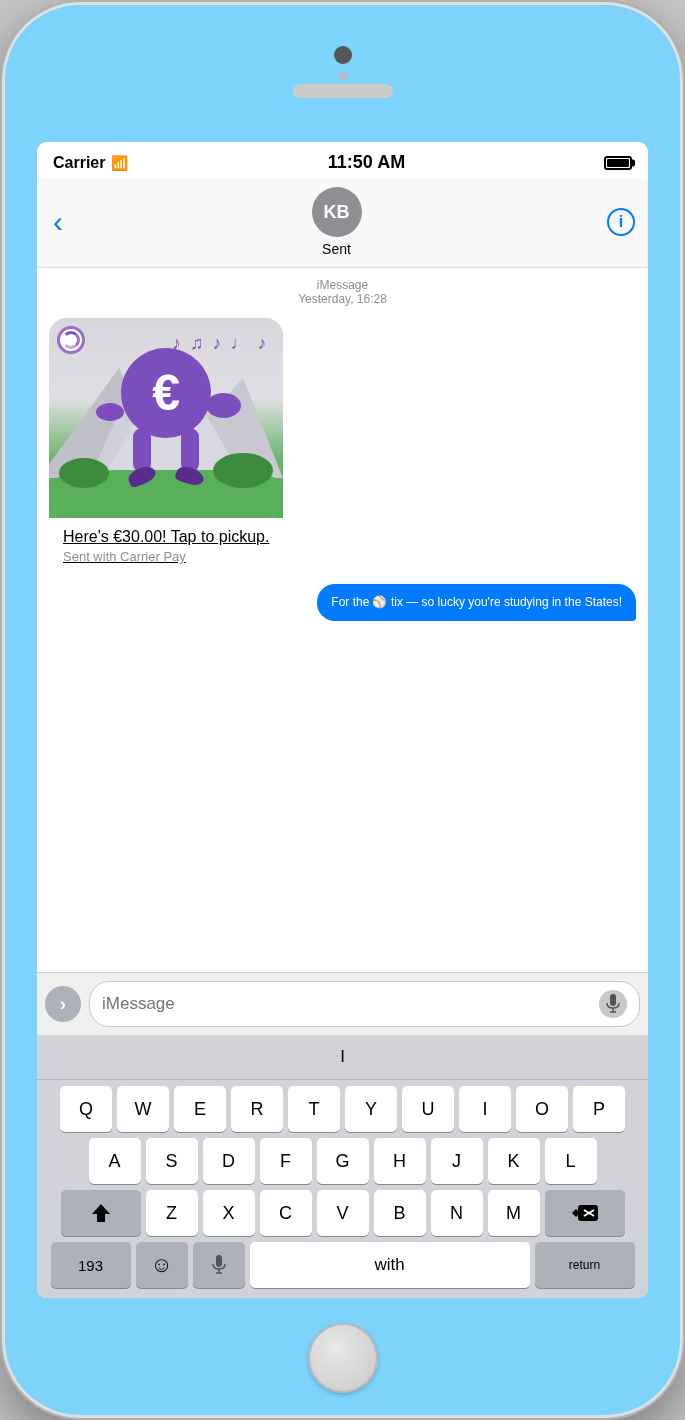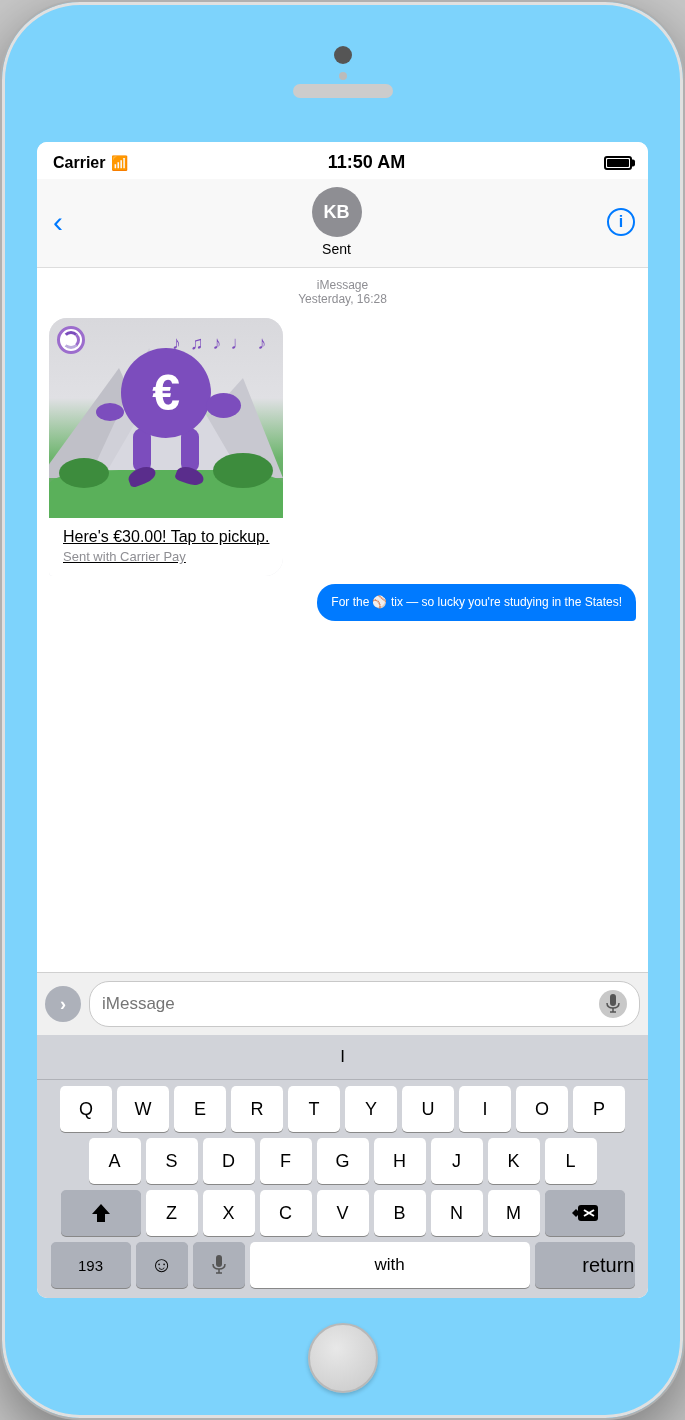--- a/index.html
+++ b/index.html
@@ -598,22 +598,21 @@
     .key-space {
       flex: 4.5;
       min-width: 200px;
       max-width: 280px;
       font-size: 17px;
     }
 
     .key-return {
       min-width: 100px;
       flex: 2.2;
-      font-size: 20px;
-      justify-content: flex-end;
+      font-size: 12px;
     }
 
     .key-delete {
       display: flex;
       align-items: center;
       justify-content: center;
       gap: 2px;
     }
 
     .phone-bottom {

